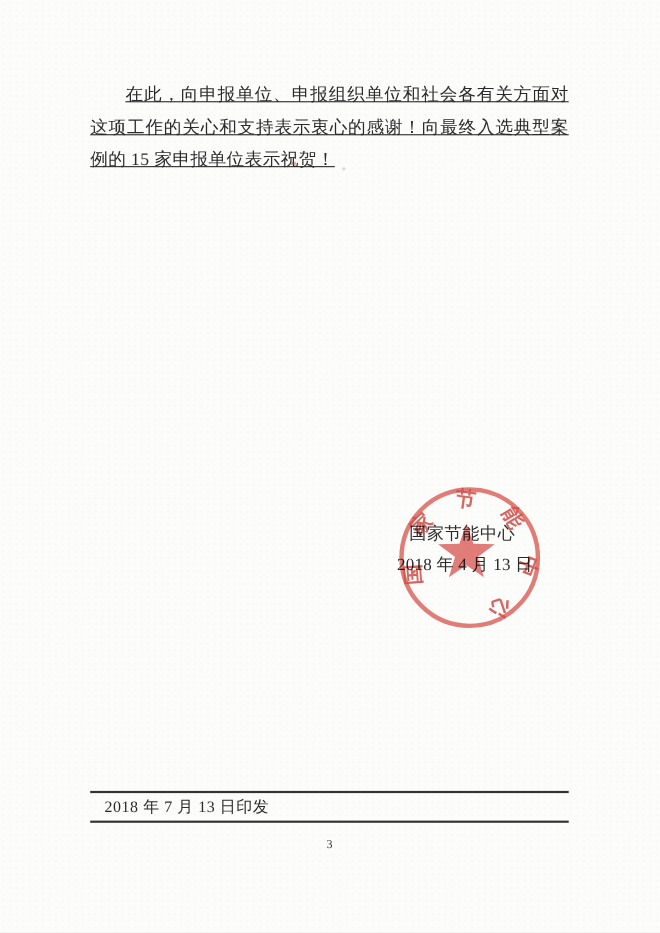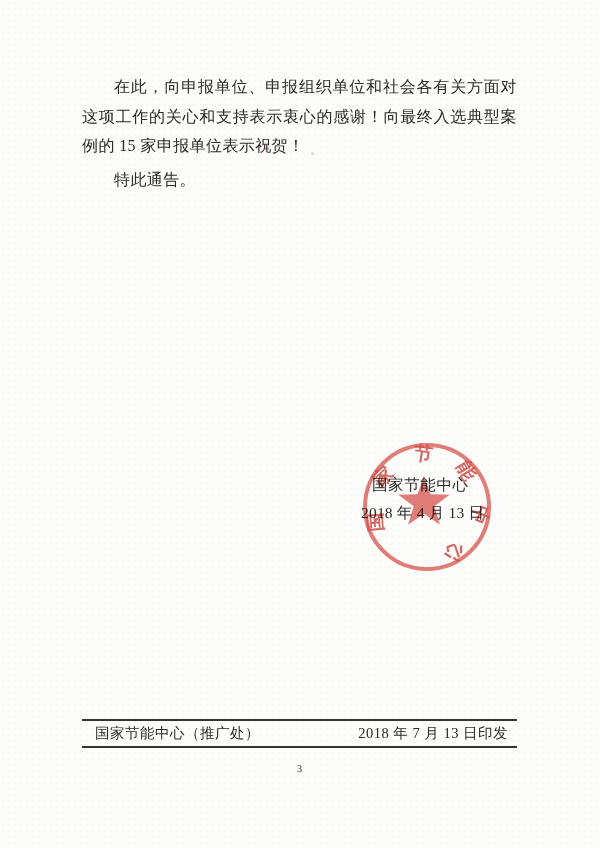--- a/index.html
+++ b/index.html
@@ -14,20 +14,21 @@
     font-family:"Liberation Serif","DejaVu Serif",serif;
     color:#2a2a2a;
   }
   .body-text {
     position:absolute;
     left:82px; top:72px; width:435px;
     font-size:16px;
     line-height:29.5px;
     letter-spacing:0.4px;
     text-align:justify;
+    text-decoration:underline;
   }
   .body-text p { margin:0 0 4px 0; text-indent:2em; }
   .sig-org {
     position:absolute; left:372px; top:475px;
     font-size:15.5px; letter-spacing:0.6px; white-space:nowrap;
   }
   .sig-date {
     position:absolute; left:361px; top:503px;
     font-size:15.5px; letter-spacing:0.2px; white-space:nowrap;
   }
@@ -59,40 +60,38 @@
     text-align:center; font-size:11px; color:#3a3a3a;
   }
 </style>
 </head>
 <body>
 
 <div class="page">
 
   <main class="body-text">
     <p>在此，向申报单位、申报组织单位和社会各有关方面对这项工作的关心和支持表示衷心的感谢！向最终入选典型案例的 15 家申报单位表示祝贺！</p>
-    <p>特此通告。</p>
   </main>
 
   <div class="sig-org">国家节能中心</div>
   <div class="sig-date">2018 年 4 月 13 日</div>
 
   <div class="seal">
     <svg viewBox="0 0 132 132" xmlns="http://www.w3.org/2000/svg">
       <circle cx="66" cy="66" r="62" fill="none" stroke="#dc5a54" stroke-width="4" opacity="0.85"></circle>
       <path id="sealArc" d="M 30.8 95.6 A 46 46 0 1 1 74 111.3" fill="none"></path>
       <text font-size="19" fill="#cf443f" letter-spacing="22" opacity="0.88">
         <textPath href="#sealArc" startOffset="8">国家节能中心</textPath>
       </text>
       <polygon points="63,35 69.4,53.3 88.7,53.7 73.3,65.3 78.9,83.8 63,72.8 47.1,83.8 52.7,65.3 37.3,53.7 56.6,53.3" fill="#d9534f" opacity="0.82"></polygon>
     </svg>
   </div>
 
   <div class="smudge smudge-1"></div>
   <div class="smudge smudge-2"></div>
 
   <div class="footer-bar">
-    <span>国家节能中心（推广处）</span>
     <span>2018 年 7 月 13 日印发</span>
   </div>
 
   <div class="page-number">3</div>
 
 </div>
 
 </body></html>

